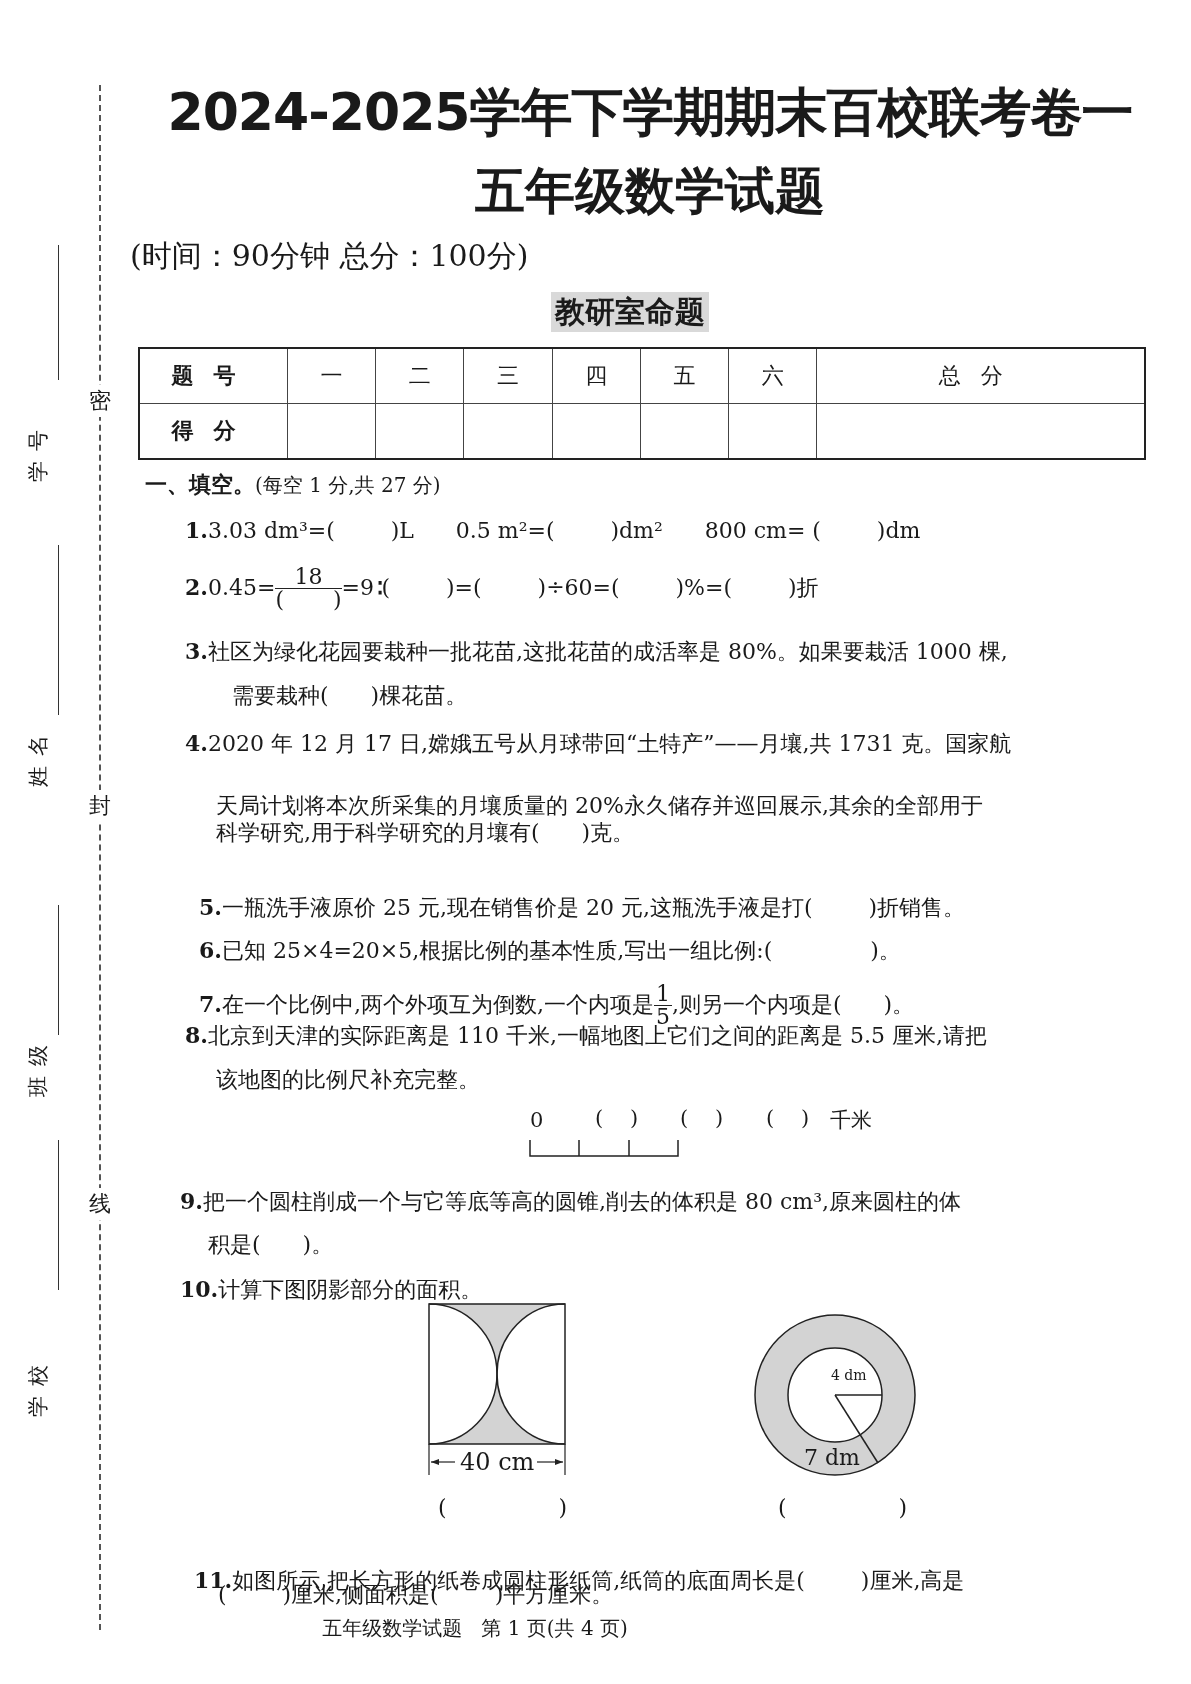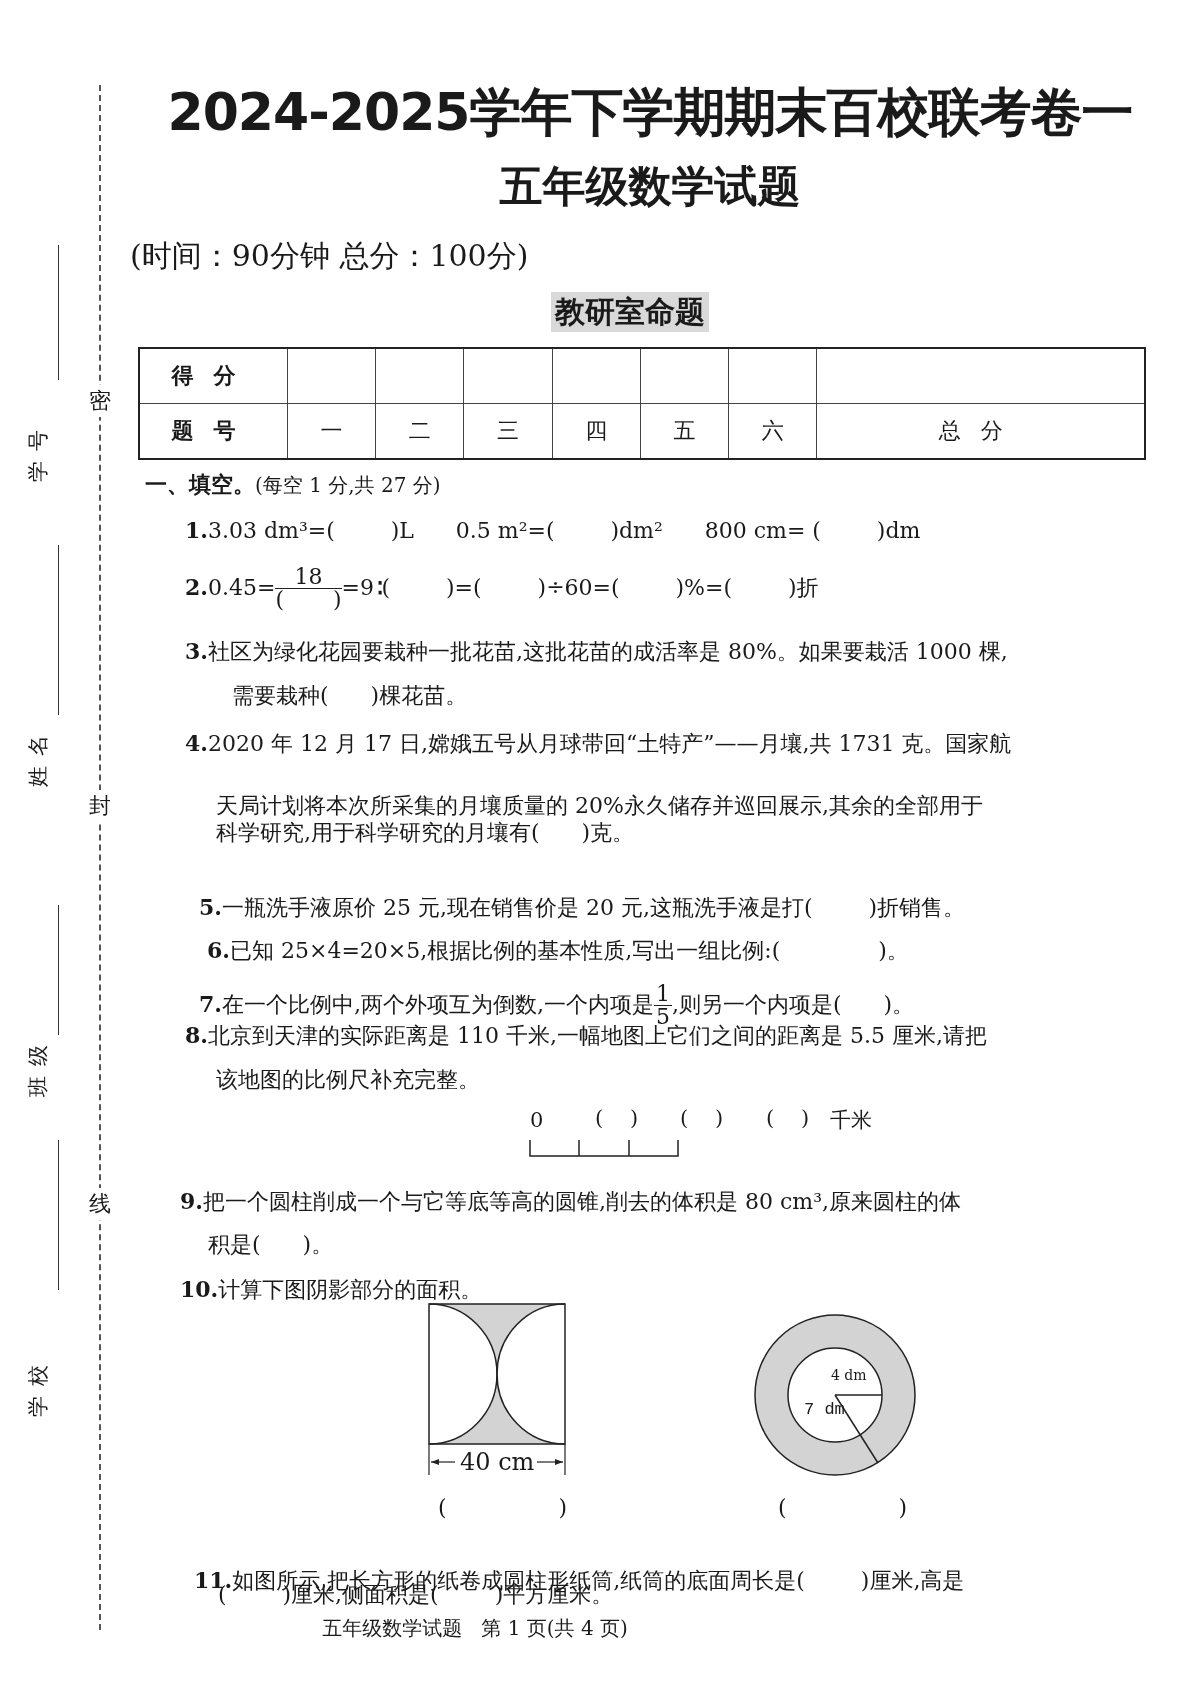--- a/index.html
+++ b/index.html
@@ -28,21 +28,21 @@
     position: absolute; left: 58px; width: 0; border-left: 1.5px solid #333;
   }
   
   .title1 {
     position: absolute; left: 130px; top: 78px; width: 1040px; text-align: center;
     font-family: "DejaVu Sans", sans-serif; font-size: 52px; font-weight: bold;
     letter-spacing: -1px; white-space: nowrap;
   }
   .title2 {
     position: absolute; left: 130px; top: 158px; width: 1040px; text-align: center;
-    font-family: "DejaVu Sans", sans-serif; font-size: 43px; font-weight: bold;
+    font-family: "DejaVu Sans", sans-serif; font-size: 50px; font-weight: bold;
   }
   .subtitle {
     position: absolute; left: 130px; top: 236px; width: 1040px; 
     font-size: 30px;
   }
   .badge {
     position: absolute; left: 551px; top: 292px; padding: 0 4px;
     background: #d9d9d9; font-family: "DejaVu Sans", sans-serif;
     font-size: 30px; font-weight: bold; line-height: 40px;
   }
@@ -92,39 +92,39 @@
 <div class="field-label" style="top:1375px;height:60px;line-height:24px;">学校</div>
 
 <div class="title1">2024-2025学年下学期期末百校联考卷一</div>
 <div class="title2">五年级数学试题</div>
 <div class="subtitle">(时间：90分钟  总分：100分)</div>
 <div class="badge">教研室命题</div>
 
 <table class="score">
   <tbody>
       <tr>
-    <td class="first">得分</td>
-    <td></td>
-    <td></td>
-    <td></td>
-    <td></td>
-    <td></td>
-    <td></td>
-    <td></td>
-  </tr>
-  <tr>
     <td class="first">题号</td>
     <td>一</td>
     <td>二</td>
     <td>三</td>
     <td>四</td>
     <td>五</td>
     <td>六</td>
     <td style="letter-spacing:20px;">总分</td>
   </tr>
+  <tr>
+    <td class="first">得分</td>
+    <td></td>
+    <td></td>
+    <td></td>
+    <td></td>
+    <td></td>
+    <td></td>
+    <td></td>
+  </tr>
 </tbody>
   </table>
 
 <div class="section-head">
   <b>一、填空。</b><span style="font-size:20px;">(每空 1 分,共 27 分)</span>
 </div>
 
 <div class="q" style="left:185px;top:515px;">
   <b class="num">1.</b><span style="white-space:pre;">3.03 dm³=(        )L      0.5 m²=(        )dm²      800 cm= (        )dm</span>
 </div>
@@ -141,21 +141,21 @@
 <div class="q" style="left:185px;top:728px;">
   <b class="num">4.</b><span>2020 年 12 月 17 日,嫦娥五号从月球带回“土特产”——月壤,共 1731 克。国家航</span>
 </div>
 <div class="q" style="left:216px;top:791px;">天局计划将本次所采集的月壤质量的 20%永久储存并巡回展示,其余的全部用于</div>
 <div class="q" style="left:216px;top:818px;white-space:pre;">科学研究,用于科学研究的月壤有(      )克。</div>
 
 <div class="q" style="left:185px;top:862px;white-space:pre;">
   <b class="num">5.</b><span>一瓶洗手液原价 25 元,现在销售价是 20 元,这瓶洗手液是打(        )折销售。</span>
 </div>
 
-<div class="q" style="left:193px;top:905px;white-space:pre;">
+<div class="q" style="left:185px;top:905px;white-space:pre;">
   <b class="num">6.</b><span>已知 25×4=20×5,根据比例的基本性质,写出一组比例:(              )。</span>
 </div>
 
 <div class="q" style="left:185px;top:953px;white-space:pre;">
   <b class="num">7.</b><span>在一个比例中,两个外项互为倒数,一个内项是</span><span class="frac"><span class="top" style="padding:0 2px;">1</span><span>5</span></span><span>,则另一个内项是(      )。</span>
 </div>
 
 <div class="q" style="left:185px;top:1020px;">
   <b class="num">8.</b><span>北京到天津的实际距离是 110 千米,一幅地图上它们之间的距离是 5.5 厘米,请把</span>
 </div>
@@ -195,21 +195,21 @@
 <div class="abs" style="left:458px;top:1448px;font-size:24px;background:#fff;padding:0 2px;text-align:right;">40 cm</div>
 <div class="abs" style="left:438px;top:1495px;font-size:22px;white-space:pre;">(                )</div>
 
 <svg class="abs" style="left:745px;top:1305px;" width="180" height="180">
   <circle cx="90" cy="90" r="80" fill="#d3d3d3" stroke="#222" stroke-width="1.5"></circle>
   <circle cx="90" cy="90" r="47" fill="#ffffff" stroke="#222" stroke-width="1.5"></circle>
   <line x1="90" y1="90" x2="137" y2="90" stroke="#222" stroke-width="1.5"></line>
   <line x1="90" y1="90" x2="133" y2="158" stroke="#222" stroke-width="1.5"></line>
 </svg>
 <div class="abs" style="left:831px;top:1367px;font-size:14px;">4 dm</div>
-<div class="abs" style="left:804px;top:1400px;font-size:17px;font-family:Liberation Mono, monospace;">7 dm</div>
+<div class="abs" style="left:804px;top:1445px;font-size:22px;">7 dm</div>
 <div class="abs" style="left:778px;top:1495px;font-size:22px;white-space:pre;">(                )</div>
 
 <div class="q" style="left:180px;top:1535px;white-space:pre;">
   <b class="num">11.</b><span>如图所示,把长方形的纸卷成圆柱形纸筒,纸筒的底面周长是(        )厘米,高是</span>
 </div>
 <div class="q" style="left:218px;top:1580px;white-space:pre;">(        )厘米,侧面积是(        )平方厘米。</div>
 
 <div class="footer" style="white-space:pre;">五年级数学试题   第 1 页(共 4 页)</div>
 
 </body></html>

